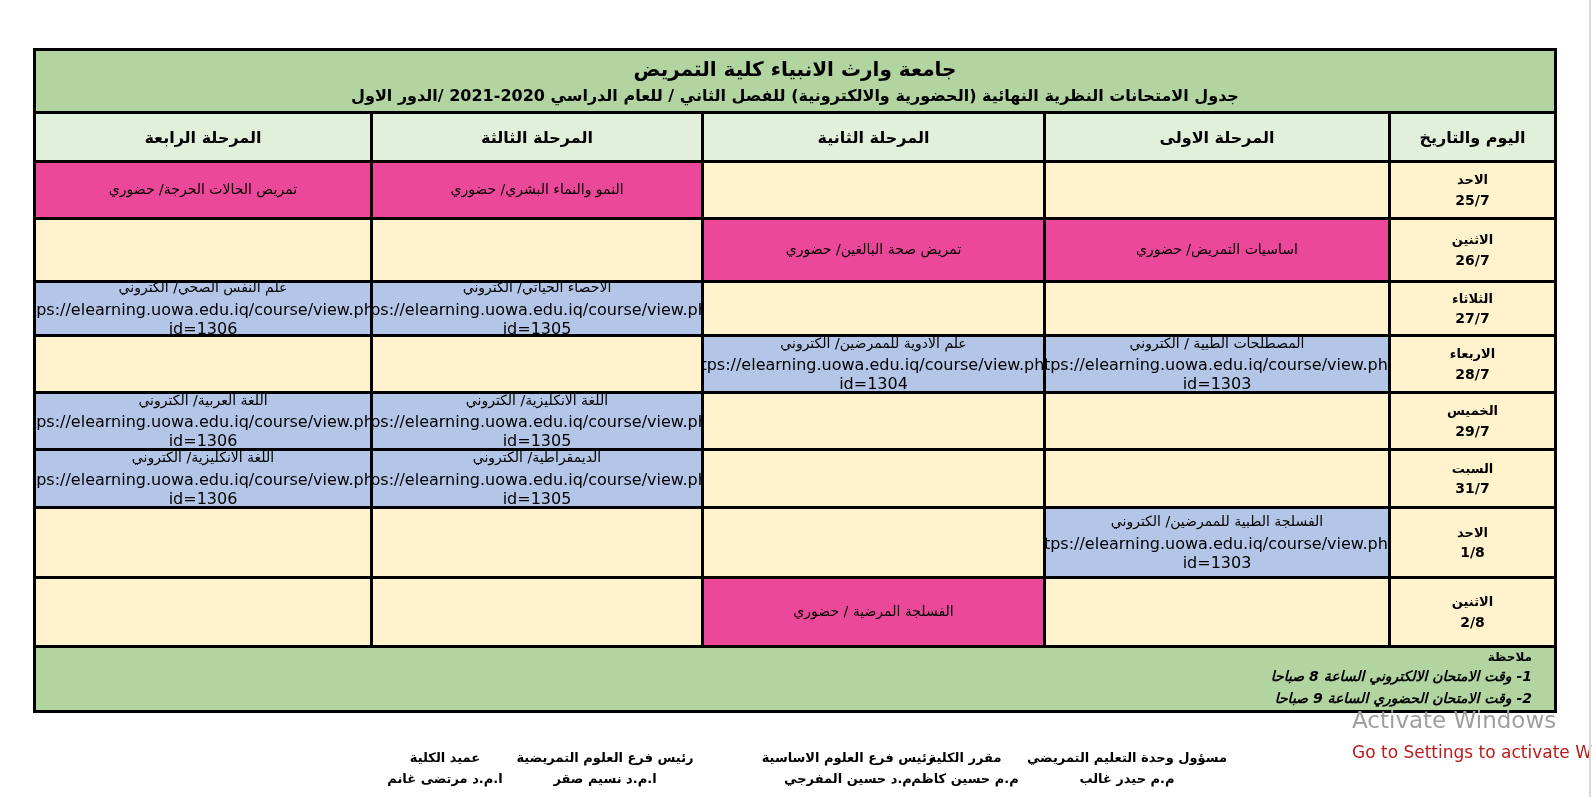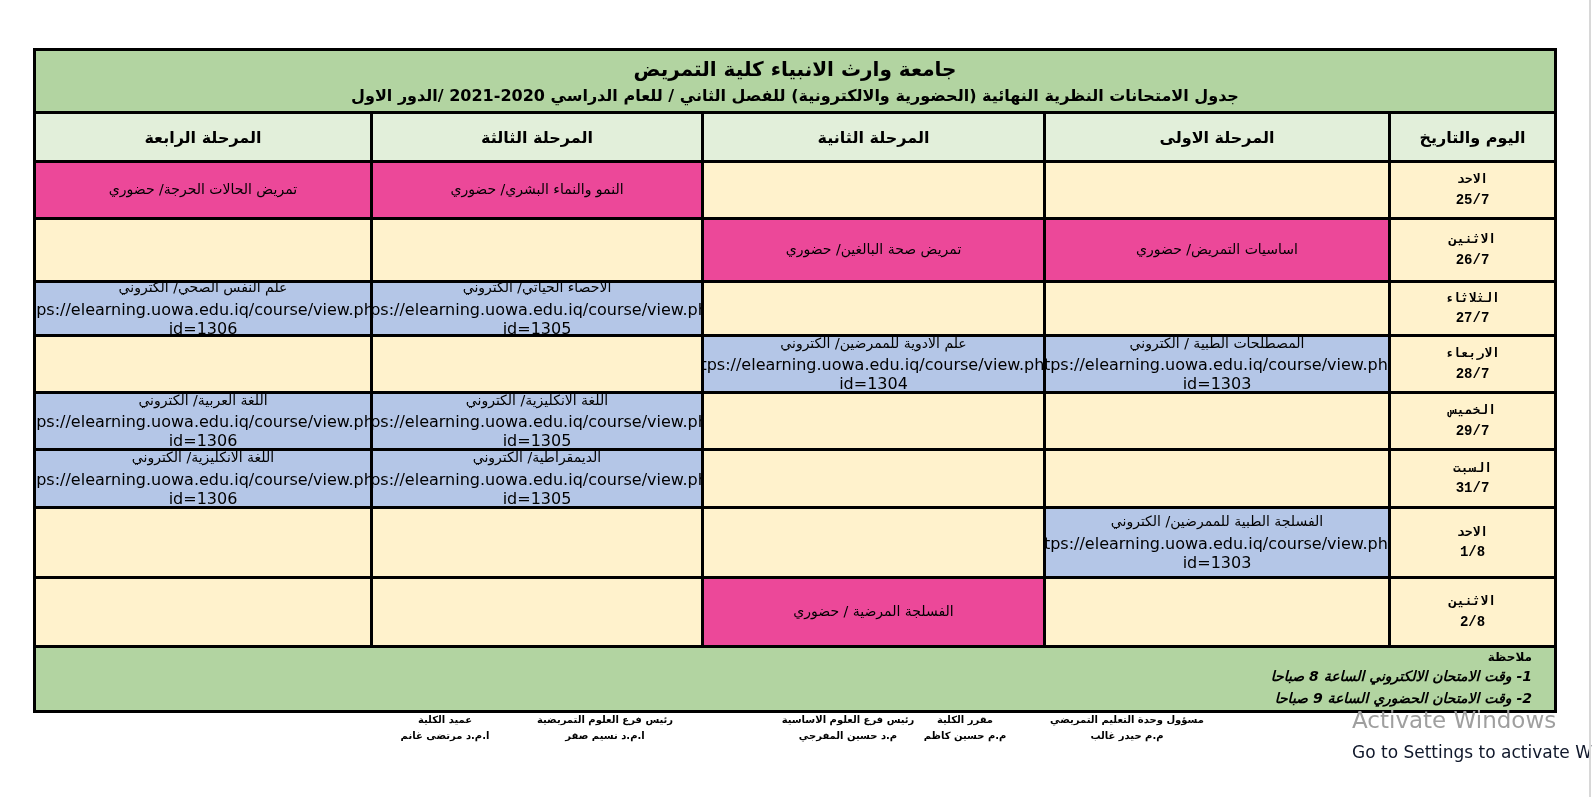--- a/index.html
+++ b/index.html
@@ -31,51 +31,51 @@
   .banner .t2 { font-size: 16px; font-weight: bold; }
   .cell {
     display: flex; flex-direction: column;
     align-items: center; justify-content: center;
     gap: 3px; text-align: center; overflow: hidden;
   }
   .hdr { background: #e2efda; font-weight: bold; font-size: 16px; }
   .c-cream  { background: #fff2cc; }
   .c-orange { background: #ec4899; }
   .c-blue   { background: #b4c6e7; }
-  .day-cell { background: #fff2cc; font-weight: bold; font-family: Liberation Mono, monospace; }
+  .day-cell { background: #fff2cc; font-weight: bold; }
   .day-name { font-size: 13px; line-height: 1.35; }
   .day-date { font-size: 14px; line-height: 1.2; }
   .subj { font-size: 14px; line-height: 1.25; padding: 0 4px; }
   .url  { font-size: 16px; font-weight: normal; direction: ltr; unicode-bidi: embed; line-height: 1.2; }
   .notes {
     background: #b2d4a1;
     display: flex; flex-direction: column;
     align-items: flex-start; 
     justify-content: center;
     padding: 2px 22px 2px 8px;
     text-align: right;
   }
   .notes .n-label { font-size: 12px; font-weight: bold; line-height: 16px; }
   .notes .n-item  { font-size: 14px; font-weight: bold; line-height: 22px; font-style: italic; }
   
   .sig-block {
-    position: absolute; top: 712px;
+    position: absolute; top: 748px;
     transform: translateX(-50%);
     text-align: center; direction: rtl;
-    font-weight: bold; font-size: 10px; line-height: 1.6;
+    font-weight: bold; font-size: 13px; line-height: 1.6;
     white-space: nowrap; color: #000;
   }
   
   .wm1 {
     position: absolute; left: 1352px; top: 707px;
     font-size: 23px; color: #9f9f9f; white-space: nowrap;
   }
   .wm2 {
     position: absolute; left: 1352px; top: 742px;
-    font-size: 17px; color: #0f172a; white-space: nowrap;
+    font-size: 17px; color: #b91c1c; white-space: nowrap;
   }
   
   .edge-line {
     position: absolute; left: 1589px; top: 0;
     width: 2px; height: 797px; background: #d8d8d8;
   }
 </style>
 </head>
 <body>
 

